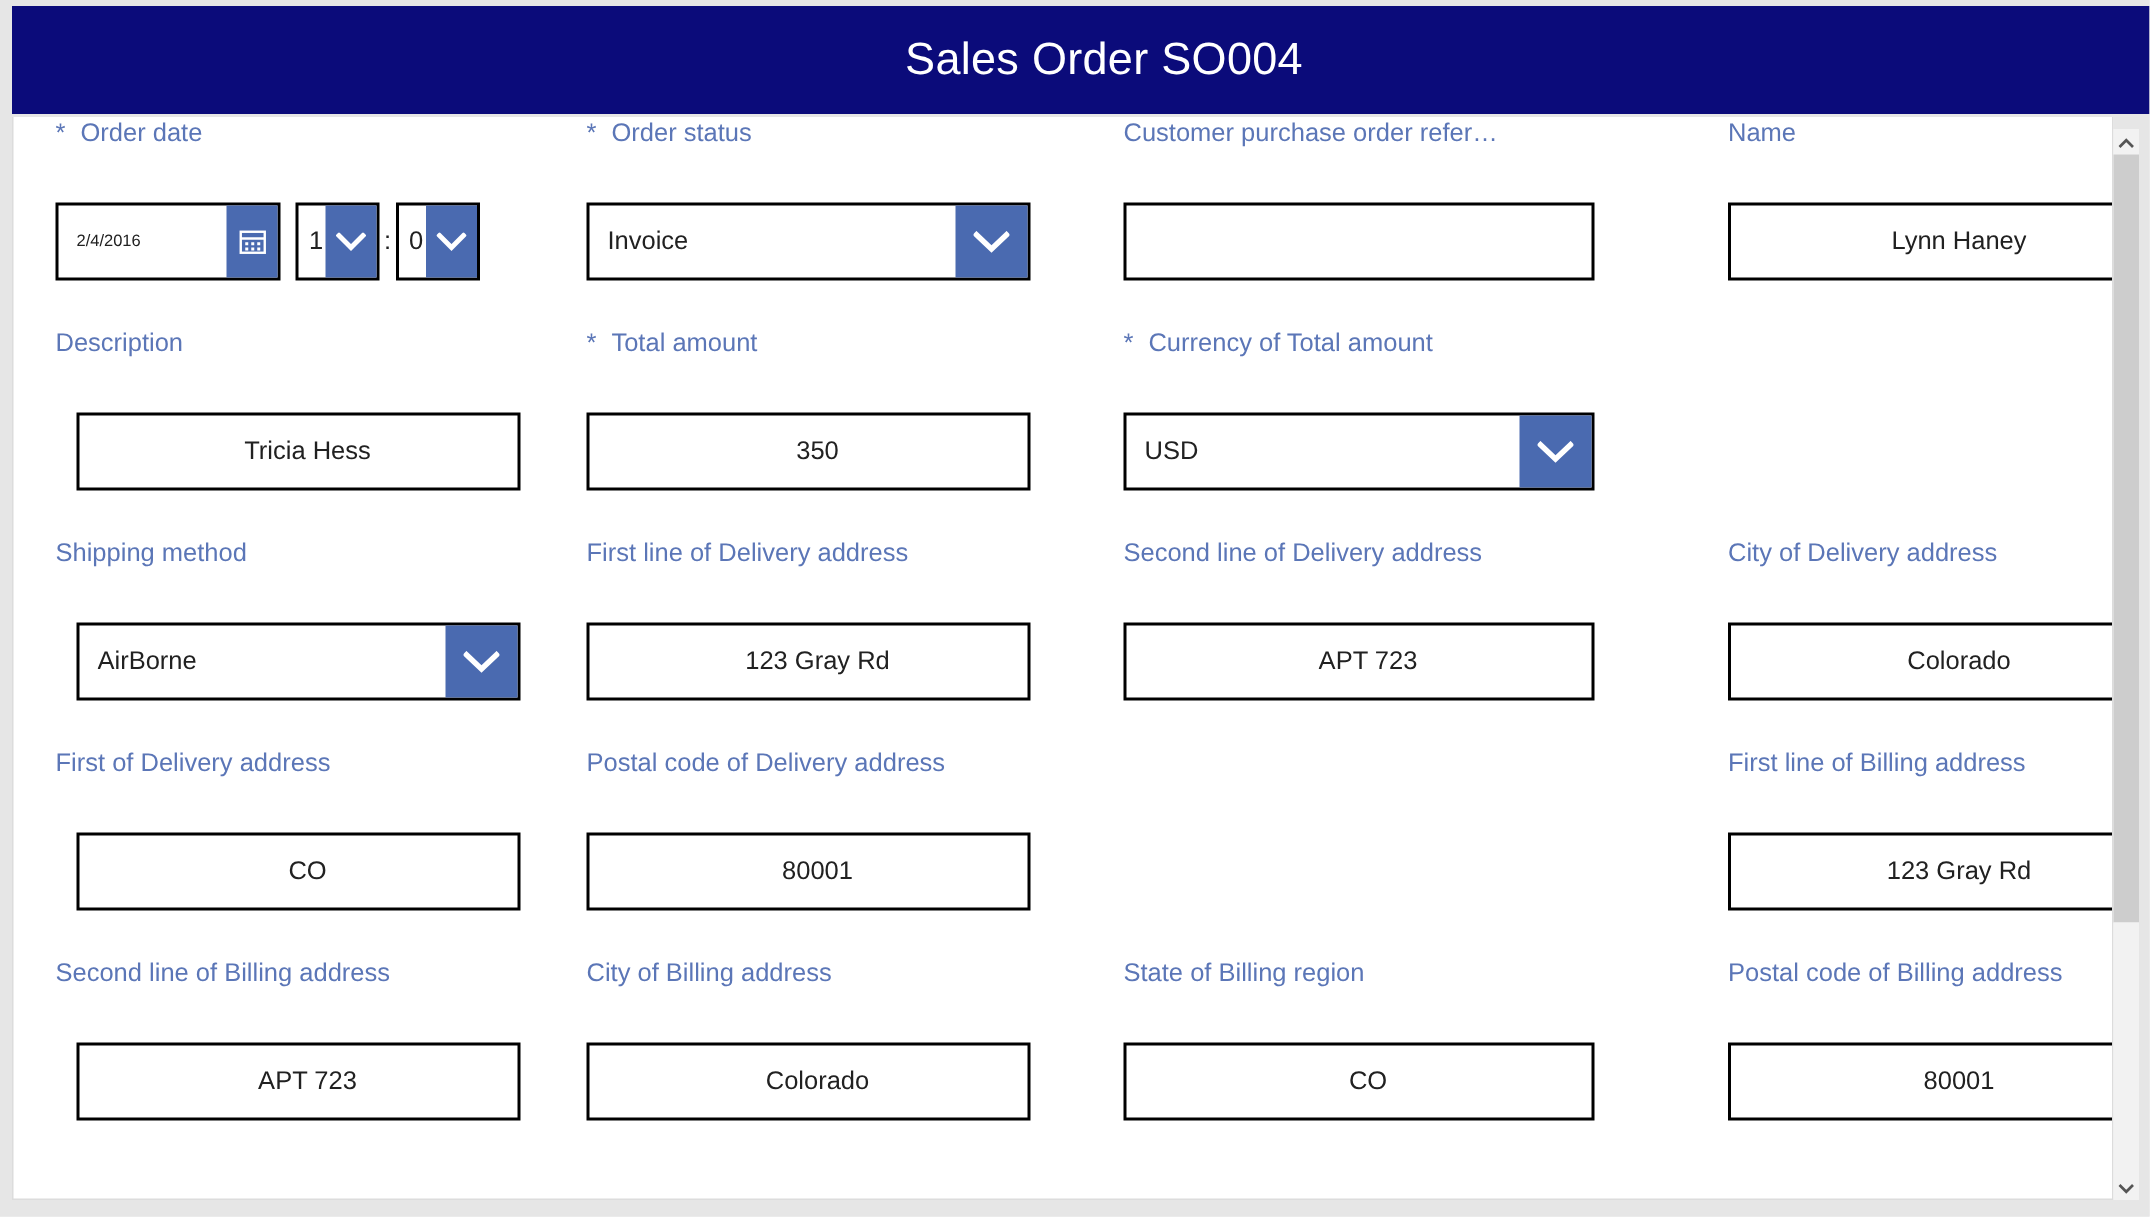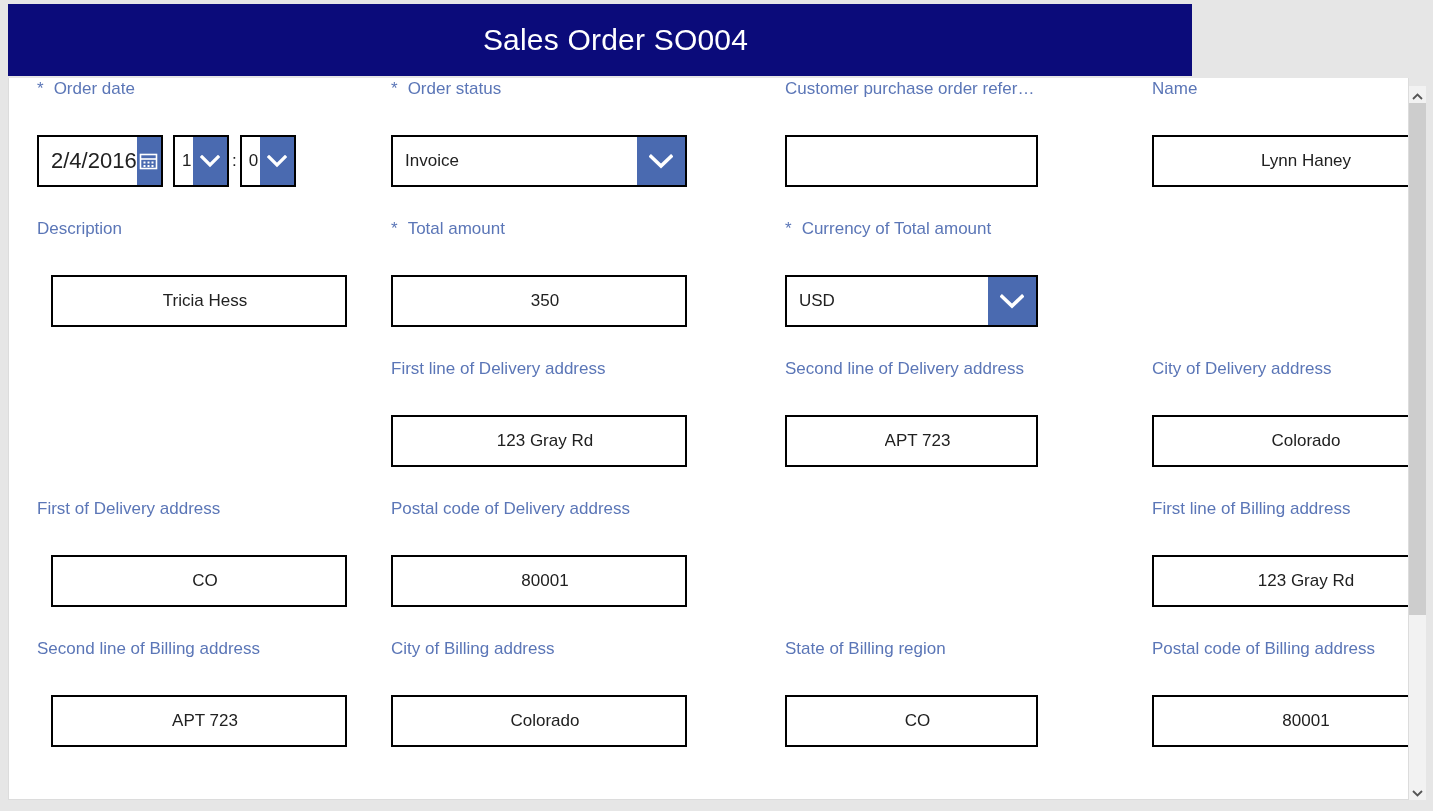--- a/index.html
+++ b/index.html
@@ -19,21 +19,21 @@
     width: 1433px;
     height: 811px;
     background: #e6e6e6;
   }
 
   
   .title-bar {
     position: absolute;
     left: 8px;
     top: 4px;
-    width: 1184px;
+    width: 1425px;
     height: 72px;
     background: #0b0b7a;
     display: flex;
     align-items: center;
     justify-content: center;
     padding-left: 31px;
   }
   .title-bar .title-text {
     color: #ffffff;
     font-size: 30px;
@@ -68,21 +68,21 @@
     height: 140px;
   }
 
   .field {
     position: absolute;
     top: 0;
   }
   
   .col1 { left: 28px;  width: 300px; }
   .col2 { left: 382px; width: 300px; }
-  .col3 { left: 776px; width: 300px; }
+  .col3 { left: 740px; width: 300px; }
   .col4 { left: 1095px; width: 300px; margin-left: 48px; }
 
   .field-label {
     font-size: 17px;
     color: #5b76b7;
     line-height: 20px;
     height: 22px;
     white-space: nowrap;
     overflow: hidden;
     display: flex;
@@ -112,21 +112,21 @@
     color: #212121;
     justify-content: center;
   }
   .input-box .value {
     white-space: nowrap;
     overflow: hidden;
   }
 
   .w-text-1 { width: 296px; margin-left: 14px; }
   .w-text-2 { width: 296px; }
-  .w-text-3 { width: 253px; }
+  .w-text-3 { width: 314px; }
   .w-text-4 { width: 296px; }
 
   
   .dropdown {
     padding-right: 0;
     justify-content: space-between;
   }
   .dropdown .value { flex: 1 1 auto; }
   .chev-btn {
     flex: 0 0 auto;
@@ -141,29 +141,29 @@
 
   
   .datetime-group {
     position: absolute;
     top: 57px;
     left: 0;
     display: flex;
     align-items: center;
   }
   .date-box {
-    width: 126px;
+    width: 150px;
     height: 52px;
     border: 2px solid #000000;
     background: #fff;
     display: flex;
     align-items: center;
     justify-content: space-between;
     padding-left: 12px;
-    font-size: 22px;
+    font-size: 11px;
     color: #212121;
   }
   .cal-btn {
     width: 34px;
     height: 48px;
     background: #4a6ab0;
     display: flex;
     align-items: center;
     justify-content: center;
   }
@@ -342,20 +342,33 @@
               <span class="value">USD</span>
               <span class="chev-btn">
                 <svg width="24" height="15" viewBox="0 0 24 15">
                   <polyline points="2,2.5 12,12 22,2.5" fill="none" stroke="#ffffff" stroke-width="3.6" stroke-linecap="square"></polyline>
                 </svg>
               </span>
             </div>
           </div>
         </div>
         <div class="form-row">
+          <div class="field col1">
+            <div class="field-label">
+              <span class="label-text">Shipping method</span>
+            </div>
+            <div class="input-box w-text-1 dropdown">
+              <span class="value">AirBorne</span>
+              <span class="chev-btn">
+                <svg width="24" height="15" viewBox="0 0 24 15">
+                  <polyline points="2,2.5 12,12 22,2.5" fill="none" stroke="#ffffff" stroke-width="3.6" stroke-linecap="square"></polyline>
+                </svg>
+              </span>
+            </div>
+          </div>
           <div class="field col2">
             <div class="field-label">
               <span class="label-text">First line of Delivery address</span>
             </div>
             <div class="input-box w-text-2">
               <span class="value">123 Gray Rd</span>
             </div>
           </div>
           <div class="field col3">
             <div class="field-label">

